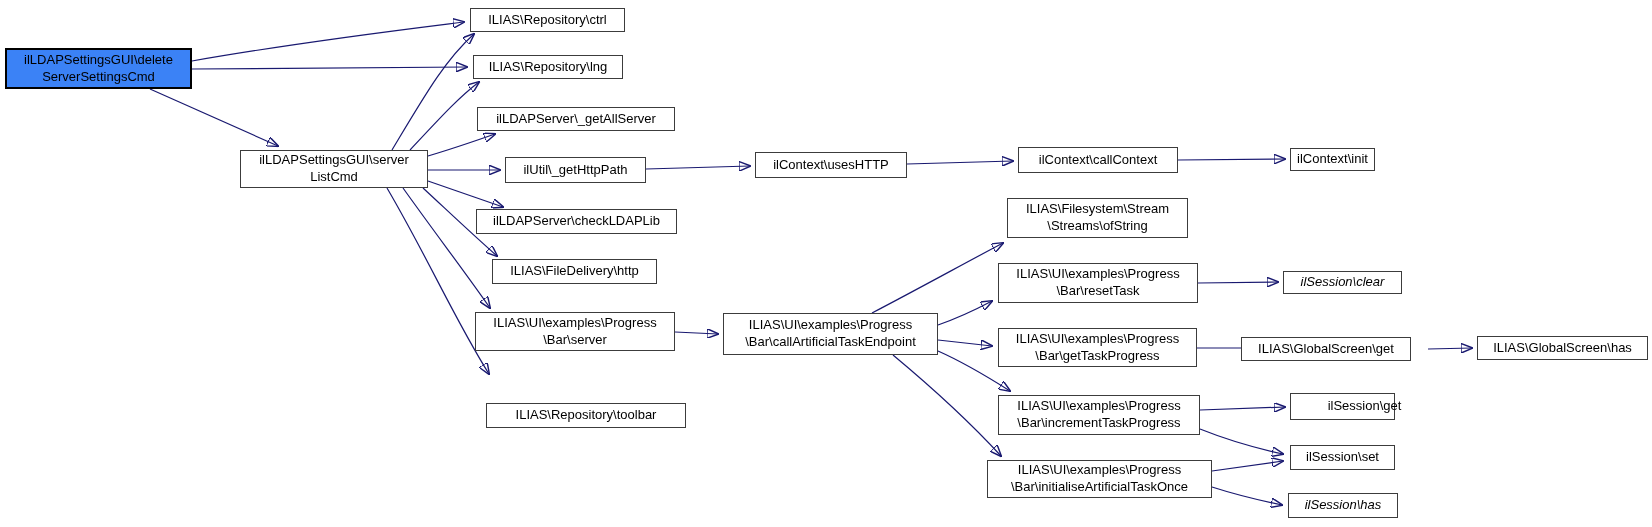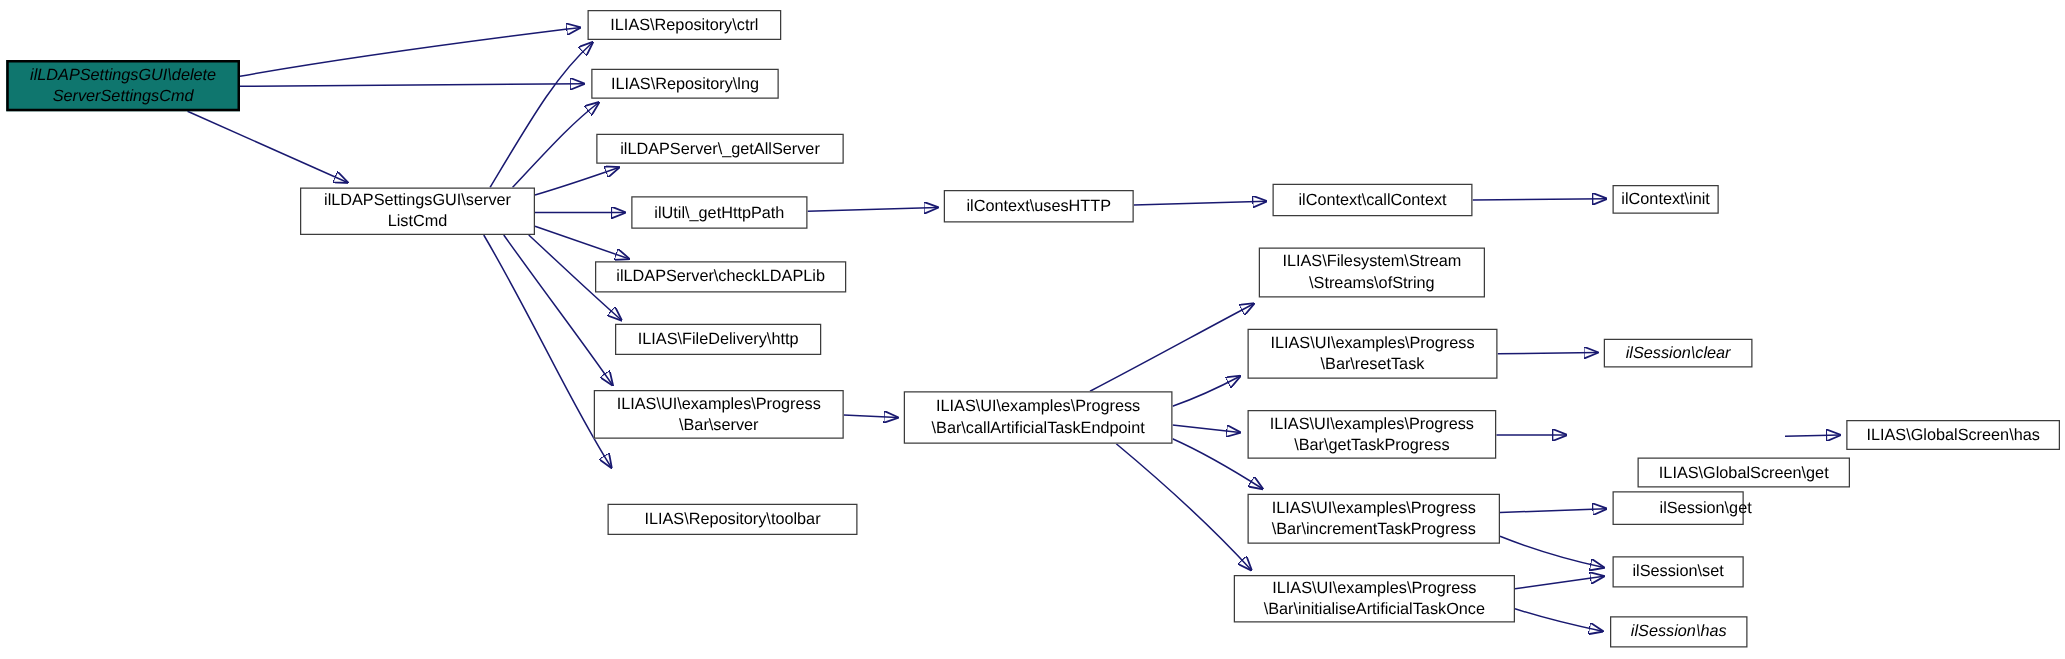--- a/index.html
+++ b/index.html
@@ -19,23 +19,22 @@
     background:#ffffff;
     color:#000000;
     display:flex;align-items:center;justify-content:center;
     text-align:center;
     font-size:13px;line-height:1.28;
     white-space:pre-line;
     padding:1px 4px;
     cursor:pointer;
   }
   .node.highlight{
-    background:#0f766e;
+    background:#3b82f6;
     border:2px solid #000000;
-    font-style:italic;
   }
   
   #n-delete{left:5px;top:48px;width:187px;height:41px;}
   #n-serverlist{left:240px;top:150px;width:188px;height:38px;}
   #n-ctrl{left:470px;top:8px;width:155px;height:24px;}
   #n-lng{left:473px;top:55px;width:150px;height:24px;}
   #n-getallserver{left:477px;top:107px;width:198px;height:24px;}
   #n-gethttppath{left:505px;top:157px;width:141px;height:26px;}
   #n-checkldaplib{left:476px;top:209px;width:201px;height:25px;}
   #n-http{left:492px;top:259px;width:165px;height:25px;}
@@ -44,21 +43,21 @@
   #n-useshttp{left:755px;top:152px;width:152px;height:26px;}
   #n-callendpoint{left:723px;top:313px;width:215px;height:42px;}
   #n-callcontext{left:1018px;top:147px;width:160px;height:26px;}
   #n-init{left:1290px;top:148px;width:85px;height:23px;}
   #n-ofstring{left:1007px;top:198px;width:181px;height:40px;}
   #n-resettask{left:998px;top:263px;width:200px;height:40px;}
   #n-gettaskprogress{left:998px;top:328px;width:199px;height:39px;}
   #n-incrementtask{left:998px;top:395px;width:202px;height:40px;}
   #n-initialiseonce{left:987px;top:460px;width:225px;height:38px;}
   #n-clear{left:1283px;top:271px;width:119px;height:23px;font-style:italic;}
-  #n-gsget{left:1310px;top:337px;width:170px;height:24px;margin-top:29px;}
+  #n-gsget{left:1241px;top:337px;width:170px;height:24px;}
   #n-gshas{left:1477px;top:336px;width:171px;height:24px;}
   #n-sessget{left:1290px;top:393px;width:105px;height:27px;padding-left:48px;}
   #n-sessset{left:1290px;top:445px;width:105px;height:25px;}
   #n-sesshas{left:1288px;top:493px;width:110px;height:25px;font-style:italic;}
 </style>
 </head>
 <body>
 
 <div id="canvas">
 

